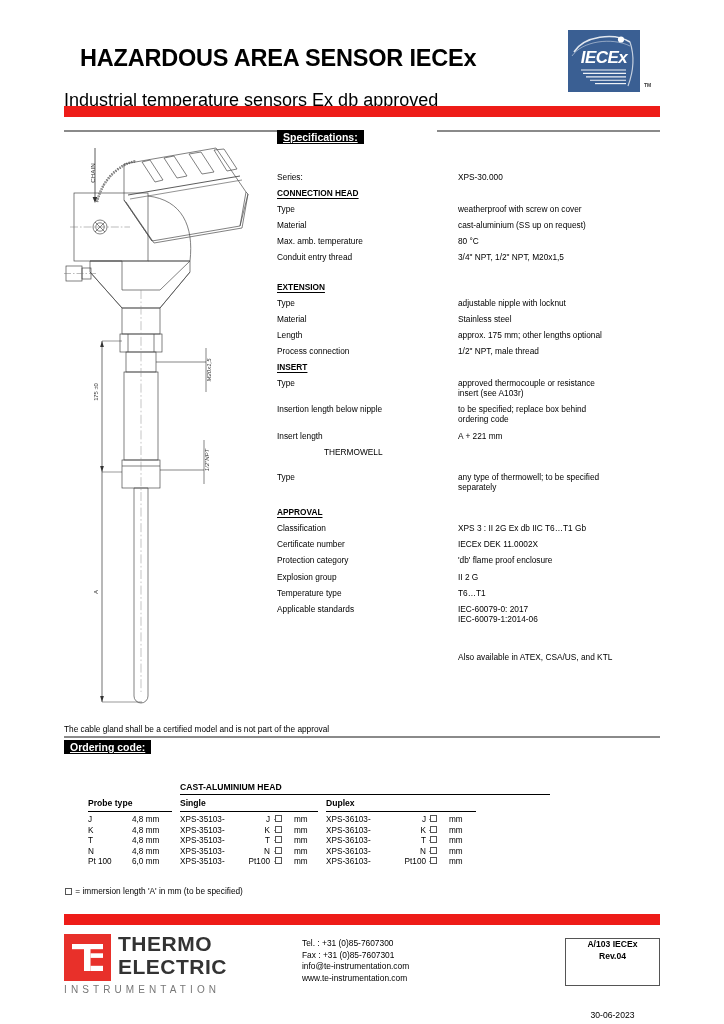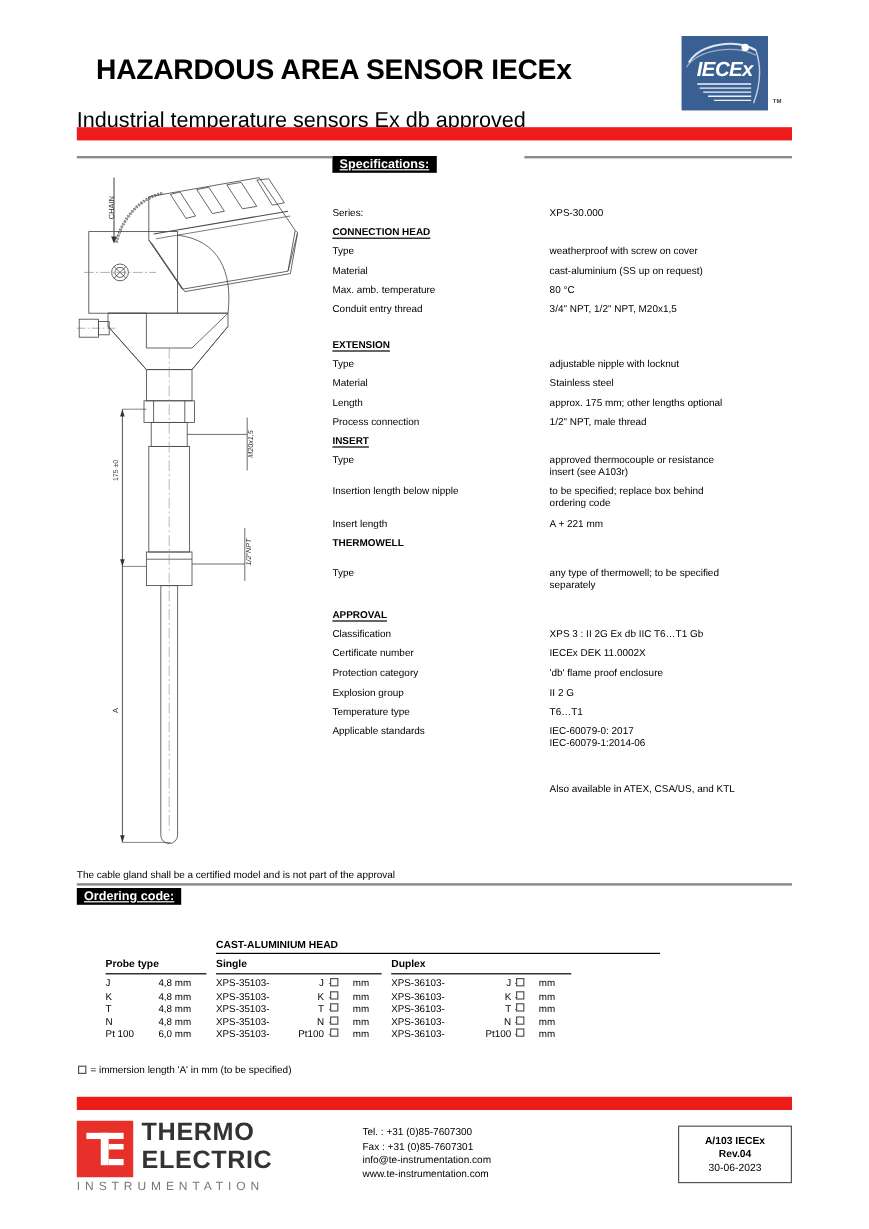--- a/index.html
+++ b/index.html
@@ -45,21 +45,21 @@
   .secbar .rule{
     position:absolute;top:0;height:1.5px;background:#8a8a8a;
   }
 
   
   .spec{position:absolute;left:277px;top:172px;width:383px;font-size:8.3px;line-height:10px;}
   .spec-row{position:relative;min-height:16.1px;}
   .spec-k{position:absolute;left:0;top:0;width:175px;white-space:pre-line;}
   .spec-v{position:absolute;left:181px;top:0;width:205px;white-space:pre-line;}
   .spec-k.bold{font-weight:bold;text-decoration:underline;text-underline-offset:1.5px;}
-  .spec-k.boldnl{font-weight:bold;}
+  .spec-k.boldnl{font-weight:normal;margin-left:47px;}
   .gap-s{height:9px;}
   .gap-m{height:13px;}
   .gap-l{height:22px;}
 
   
   .draw{position:absolute;left:64px;top:140px;width:205px;height:575px;}
   .draw svg{display:block;}
 
   
   .note{
@@ -110,25 +110,25 @@
     position:absolute;left:0;top:52px;font-size:10px;letter-spacing:4.1px;color:#777;
     white-space:nowrap;
   }
 
   .contact{position:absolute;left:302px;top:938px;font-size:8.4px;line-height:11.6px;}
   .contact div{white-space:nowrap;}
 
   .revbox{
     position:absolute;left:565px;top:938px;width:95px;height:48px;
     border:1.2px solid #555;box-sizing:border-box;text-align:center;
-    display:flex;flex-direction:column;justify-content:center;
+    display:flex;flex-direction:column;
   }
   .revbox .l1{font-size:8.6px;font-weight:bold;line-height:11.5px;}
   .revbox .l2{font-size:8.6px;font-weight:bold;line-height:11.5px;}
-  .revbox .l3{font-size:8.6px;line-height:11.5px;}
+  .revbox .l3{font-size:8.6px;line-height:11.5px;margin-top:48px;}
 </style>
 </head>
 <body>
 
 <div class="page">
 
   <div class="hdr">
     <div class="hdr-title">HAZARDOUS AREA SENSOR IECEx</div>
     <div class="hdr-sub">Industrial temperature sensors Ex db approved</div>
   </div>

